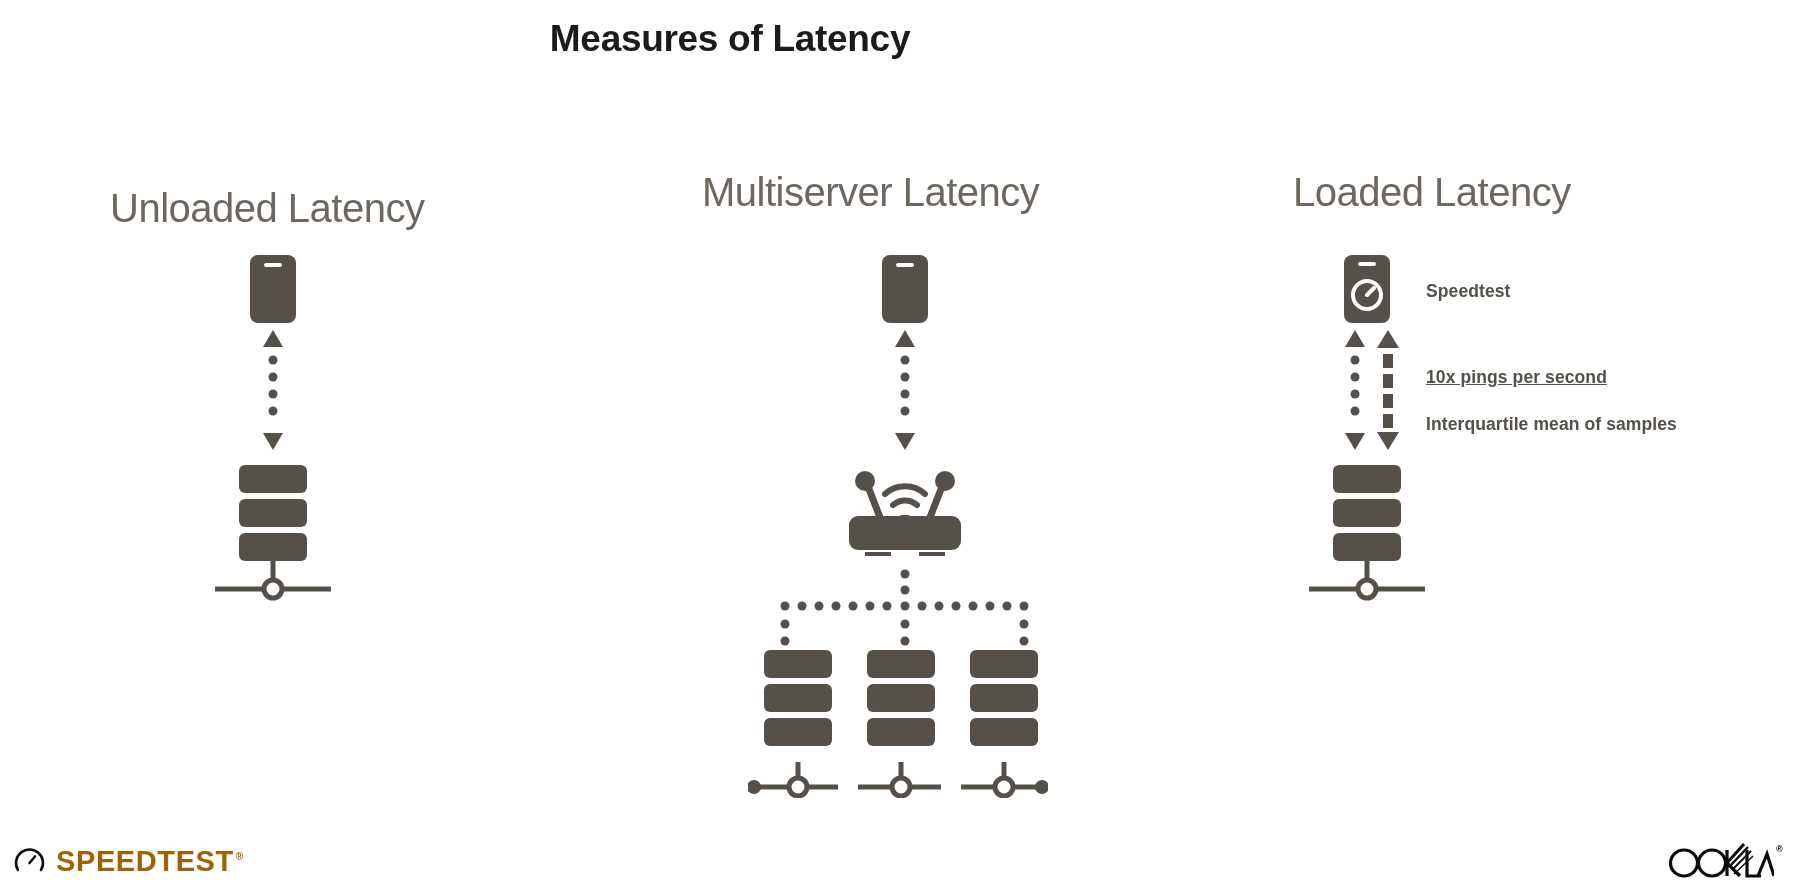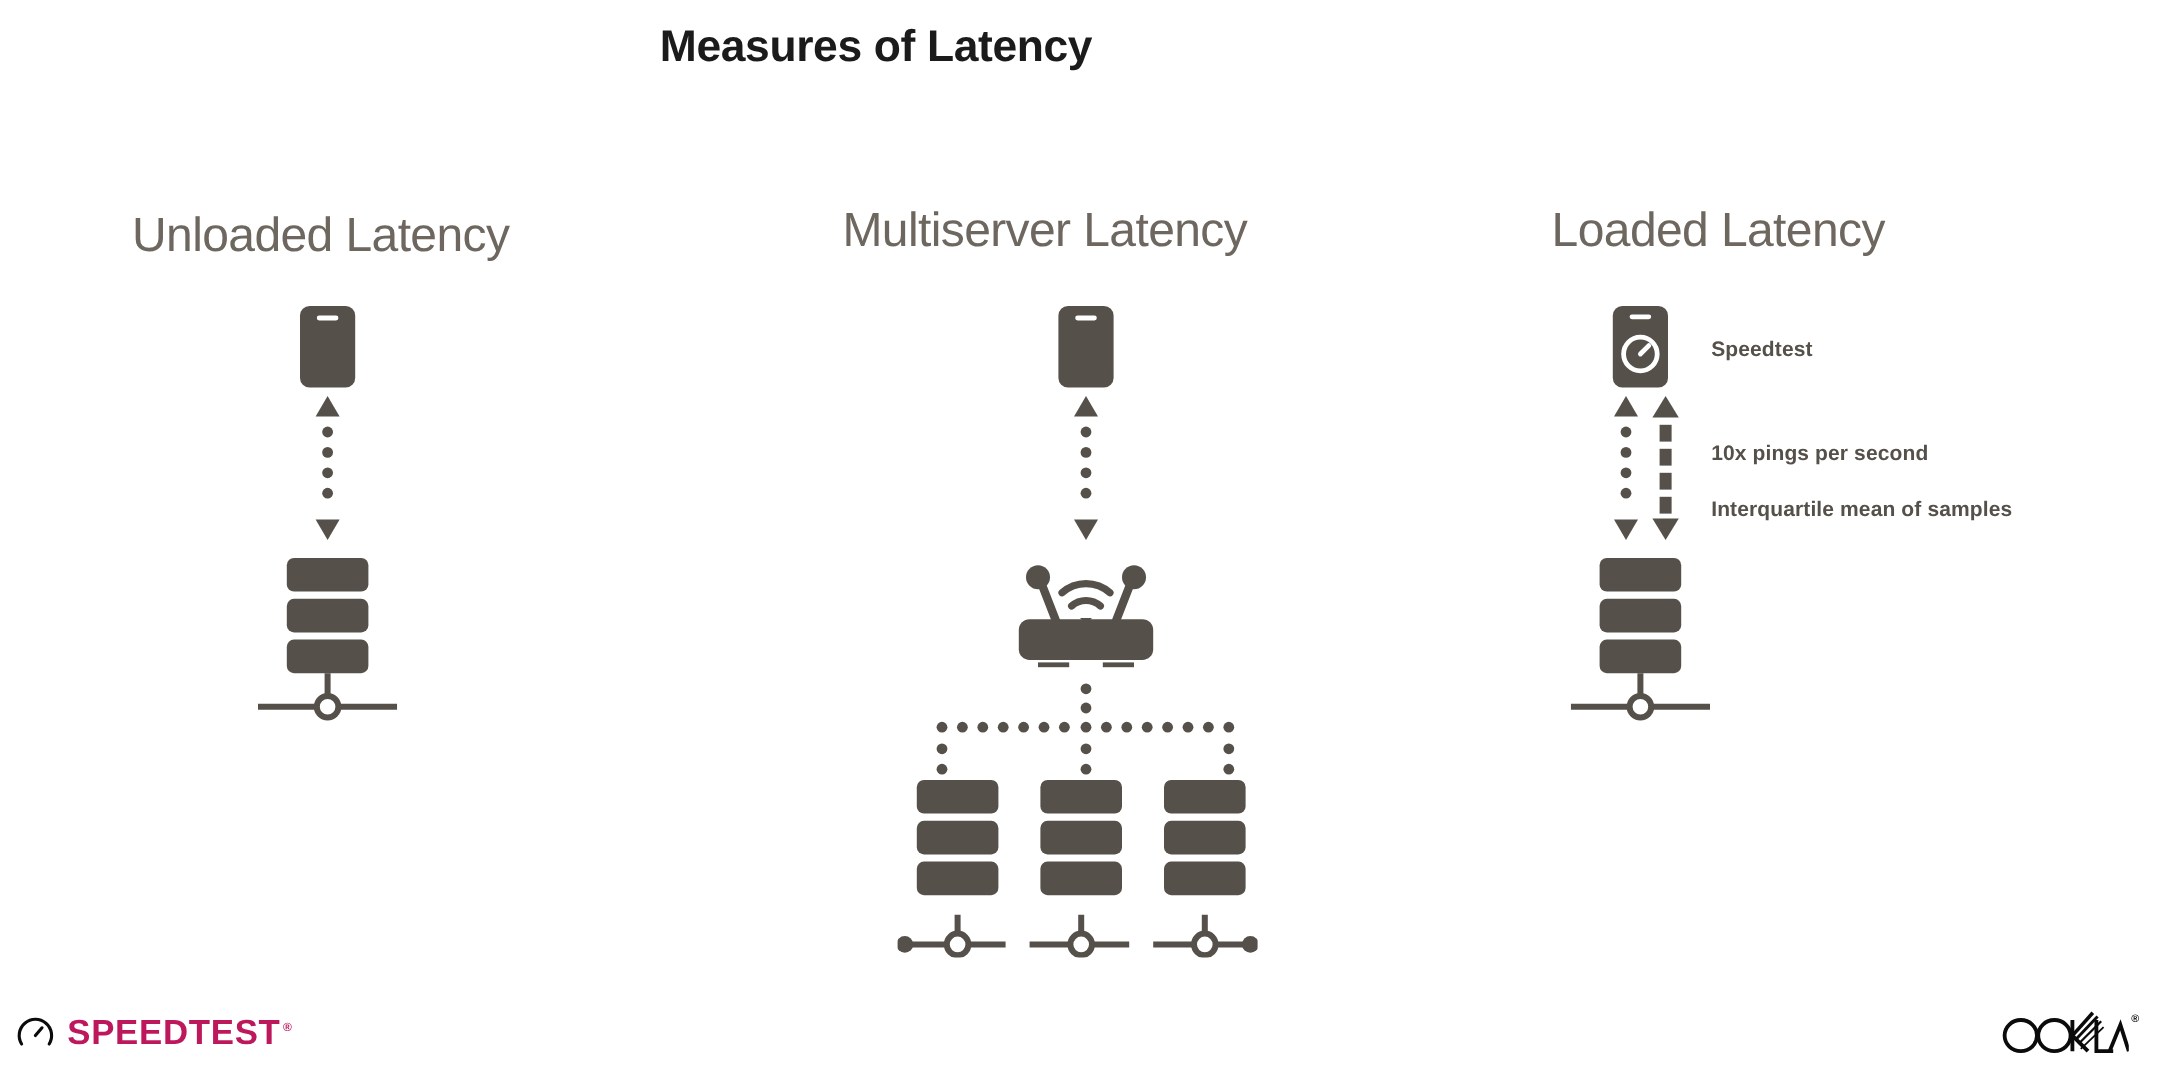--- a/index.html
+++ b/index.html
@@ -15,21 +15,21 @@
   #page-title{
     position:absolute;left:0;top:18px;width:1460px;text-align:center;
     font-size:37px;font-weight:bold;color:#1b1b1b;letter-spacing:-0.3px;
   }
 
   
   .col-head{
     position:absolute;font-size:40px;font-weight:400;color:#6d675f;
     letter-spacing:-0.5px;white-space:nowrap;
   }
-  #head-0{left:110px;top:174px;}
+  #head-0{left:110px;top:186px;}
   #head-1{left:702px;top:170px;}
   #head-2{left:1293px;top:170px;}
 
   
   .ink{fill:#55504a;}
   .ink-stroke{stroke:#55504a;}
 
   
   .glyph{position:absolute;}
 
@@ -59,27 +59,27 @@
 
   
   #bus-1{left:748px;top:762px;}
 
   
   .note{
     position:absolute;font-size:17.5px;font-weight:bold;color:#55504a;
     white-space:nowrap;letter-spacing:0.1px;
   }
   #note-speedtest{left:1426px;top:281px;}
-  #note-pings{left:1426px;top:367px;}
+  #note-pings{left:1426px;top:367px;text-decoration:underline;}
   #note-iqm{left:1426px;top:414px;}
 
   
   #logo-speedtest{position:absolute;left:14px;top:845px;display:flex;align-items:center;gap:11px;}
   #logo-speedtest .wordmark{
-    font-size:29px;font-weight:bold;color:#be185d;letter-spacing:0.6px;
+    font-size:29px;font-weight:bold;color:#a16207;letter-spacing:0.6px;
     position:relative;
   }
   #logo-speedtest .reg{
     font-size:10px;vertical-align:super;font-weight:bold;margin-left:2px;
   }
   #logo-ookla{position:absolute;left:1668px;top:842px;display:flex;align-items:flex-start;}
   #logo-ookla .reg{font-size:9px;color:#0b0b0b;margin-top:2px;margin-left:2px;font-weight:bold;}
 </style>
 </head>
 <body>

